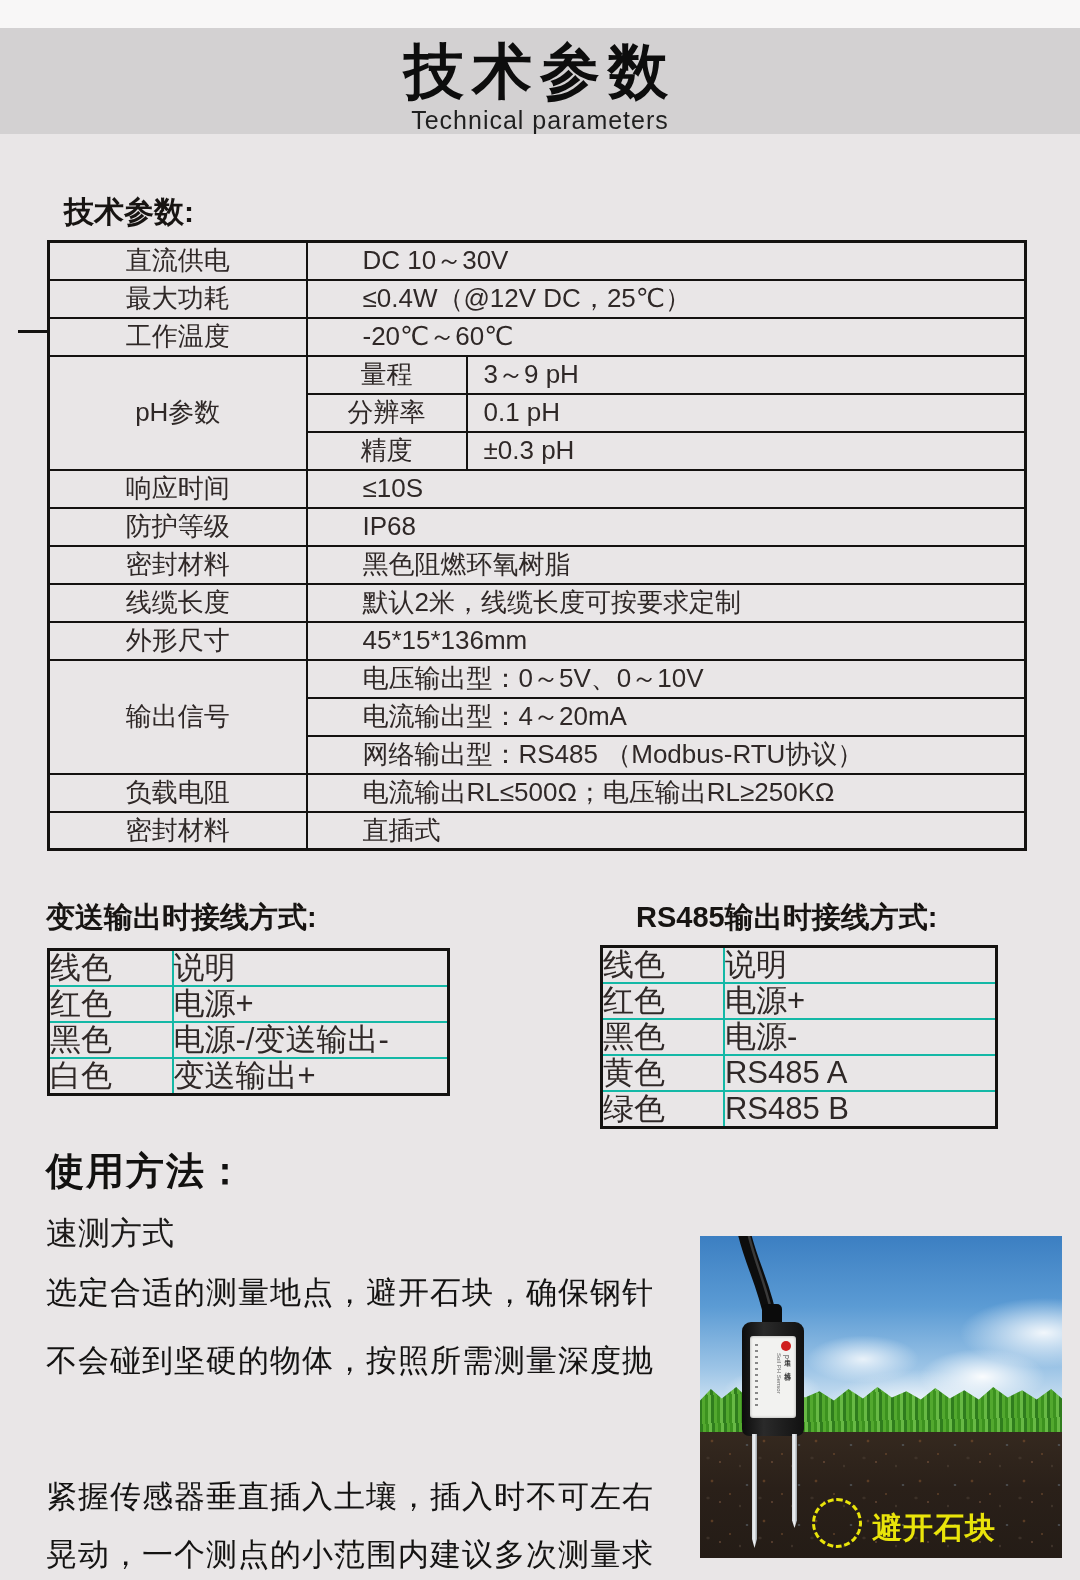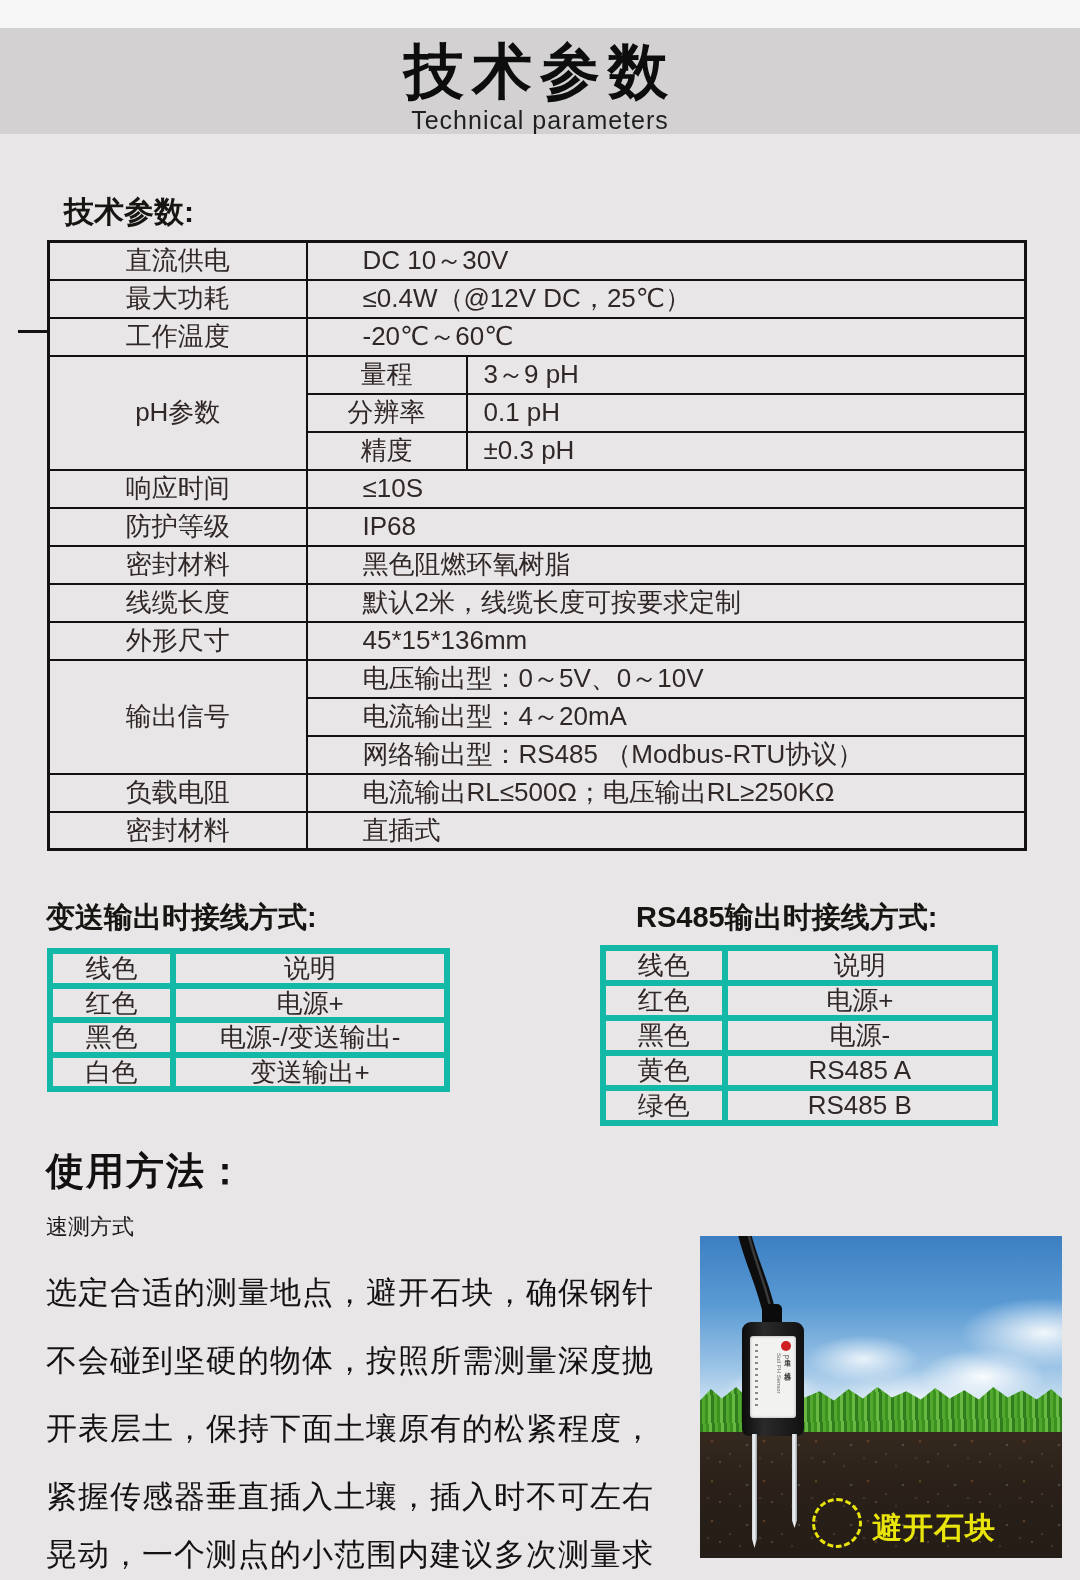--- a/index.html
+++ b/index.html
@@ -24,29 +24,29 @@
   .specs-table td.sub{text-align:center;}
   .specs-table td.value{text-align:left;padding-left:55px;}
   .specs-table td.value-ph{text-align:left;padding-left:16px;}
 
   .border-tick{position:absolute;left:18px;top:330px;width:30px;height:3px;background:#141210;}
 
   .wiring-title{position:absolute;font-size:29px;font-weight:bold;color:#171412;}
   .wt-left{left:46px;top:898px;}
   .wt-right{left:604px;top:898px;margin-left:32px;}
   .wiring-table{border:3px solid #141210;table-layout:fixed;}
-  .wiring-table td{border:6px solid #14b8a6;font-size:26px;text-align:center;padding:0;box-sizing:border-box;line-height:1.1;}
+  .wiring-table td{border:2px solid #14b8a6;font-size:31px;padding:0;box-sizing:border-box;line-height:1.1;}
   .wiring-left{position:absolute;left:47px;top:948px;width:403px;}
   .wiring-left td{height:34px;}
   .wiring-right{position:absolute;left:600px;top:945px;width:398px;}
   .wiring-right td{height:35px;}
   td.wcol{width:31%;}
 
   .usage-title{position:absolute;left:46px;top:1146px;font-size:38px;font-weight:bold;color:#121110;letter-spacing:2px;}
-  .usage-sub{position:absolute;left:46px;top:1212px;font-size:22px;color:#1c1a19;text-align:right;}
+  .usage-sub{position:absolute;left:46px;top:1212px;font-size:32px;color:#1c1a19;text-align:right;}
   .usage-line{position:absolute;left:46px;width:650px;font-size:31px;color:#141312;letter-spacing:1px;white-space:nowrap;}
   .ul0{top:1272px;} .ul1{top:1340px;} .ul2{top:1408px;} .ul3{top:1476px;} .ul4{top:1534px;}
 
   
   .photo{position:absolute;left:700px;top:1236px;width:362px;height:322px;overflow:hidden;background:#79b7e4;}
   .sky{position:absolute;left:0;top:0;width:100%;height:176px;
     background:
       radial-gradient(90px 40px at 78% 80%, rgba(255,255,255,.95), rgba(255,255,255,0) 70%),
       radial-gradient(120px 50px at 95% 55%, rgba(255,255,255,.9), rgba(255,255,255,0) 70%),
       radial-gradient(80px 34px at 45% 70%, rgba(255,255,255,.8), rgba(255,255,255,0) 70%),
@@ -215,21 +215,20 @@
           <td class="wcol">绿色</td>
           <td>RS485 B</td>
         </tr>
       </tbody>
   </table>
 
   <div class="usage-title">使用方法：</div>
   <div class="usage-sub">速测方式</div>
   <div class="usage-line ul0">选定合适的测量地点，避开石块，确保钢针</div>
   <div class="usage-line ul1">不会碰到坚硬的物体，按照所需测量深度抛</div>
-  <div class="usage-line ul2">开表层土，保持下面土壤原有的松紧程度，</div>
   <div class="usage-line ul3">紧握传感器垂直插入土壤，插入时不可左右</div>
   <div class="usage-line ul4">晃动，一个测点的小范围内建议多次测量求</div>
 
   <div class="photo">
     <div class="sky"></div>
     <div class="grass"></div>
     <div class="soil"></div>
     <svg class="cable" viewBox="0 0 362 322">
       <path d="M 44 -4 C 52 30, 66 52, 72 90" stroke="#0d0d0d" stroke-width="13" fill="none" stroke-linecap="round"></path>
       <path d="M 48 -4 C 55 28, 68 52, 74 88" stroke="#3a3a3a" stroke-width="2.5" fill="none"></path>

